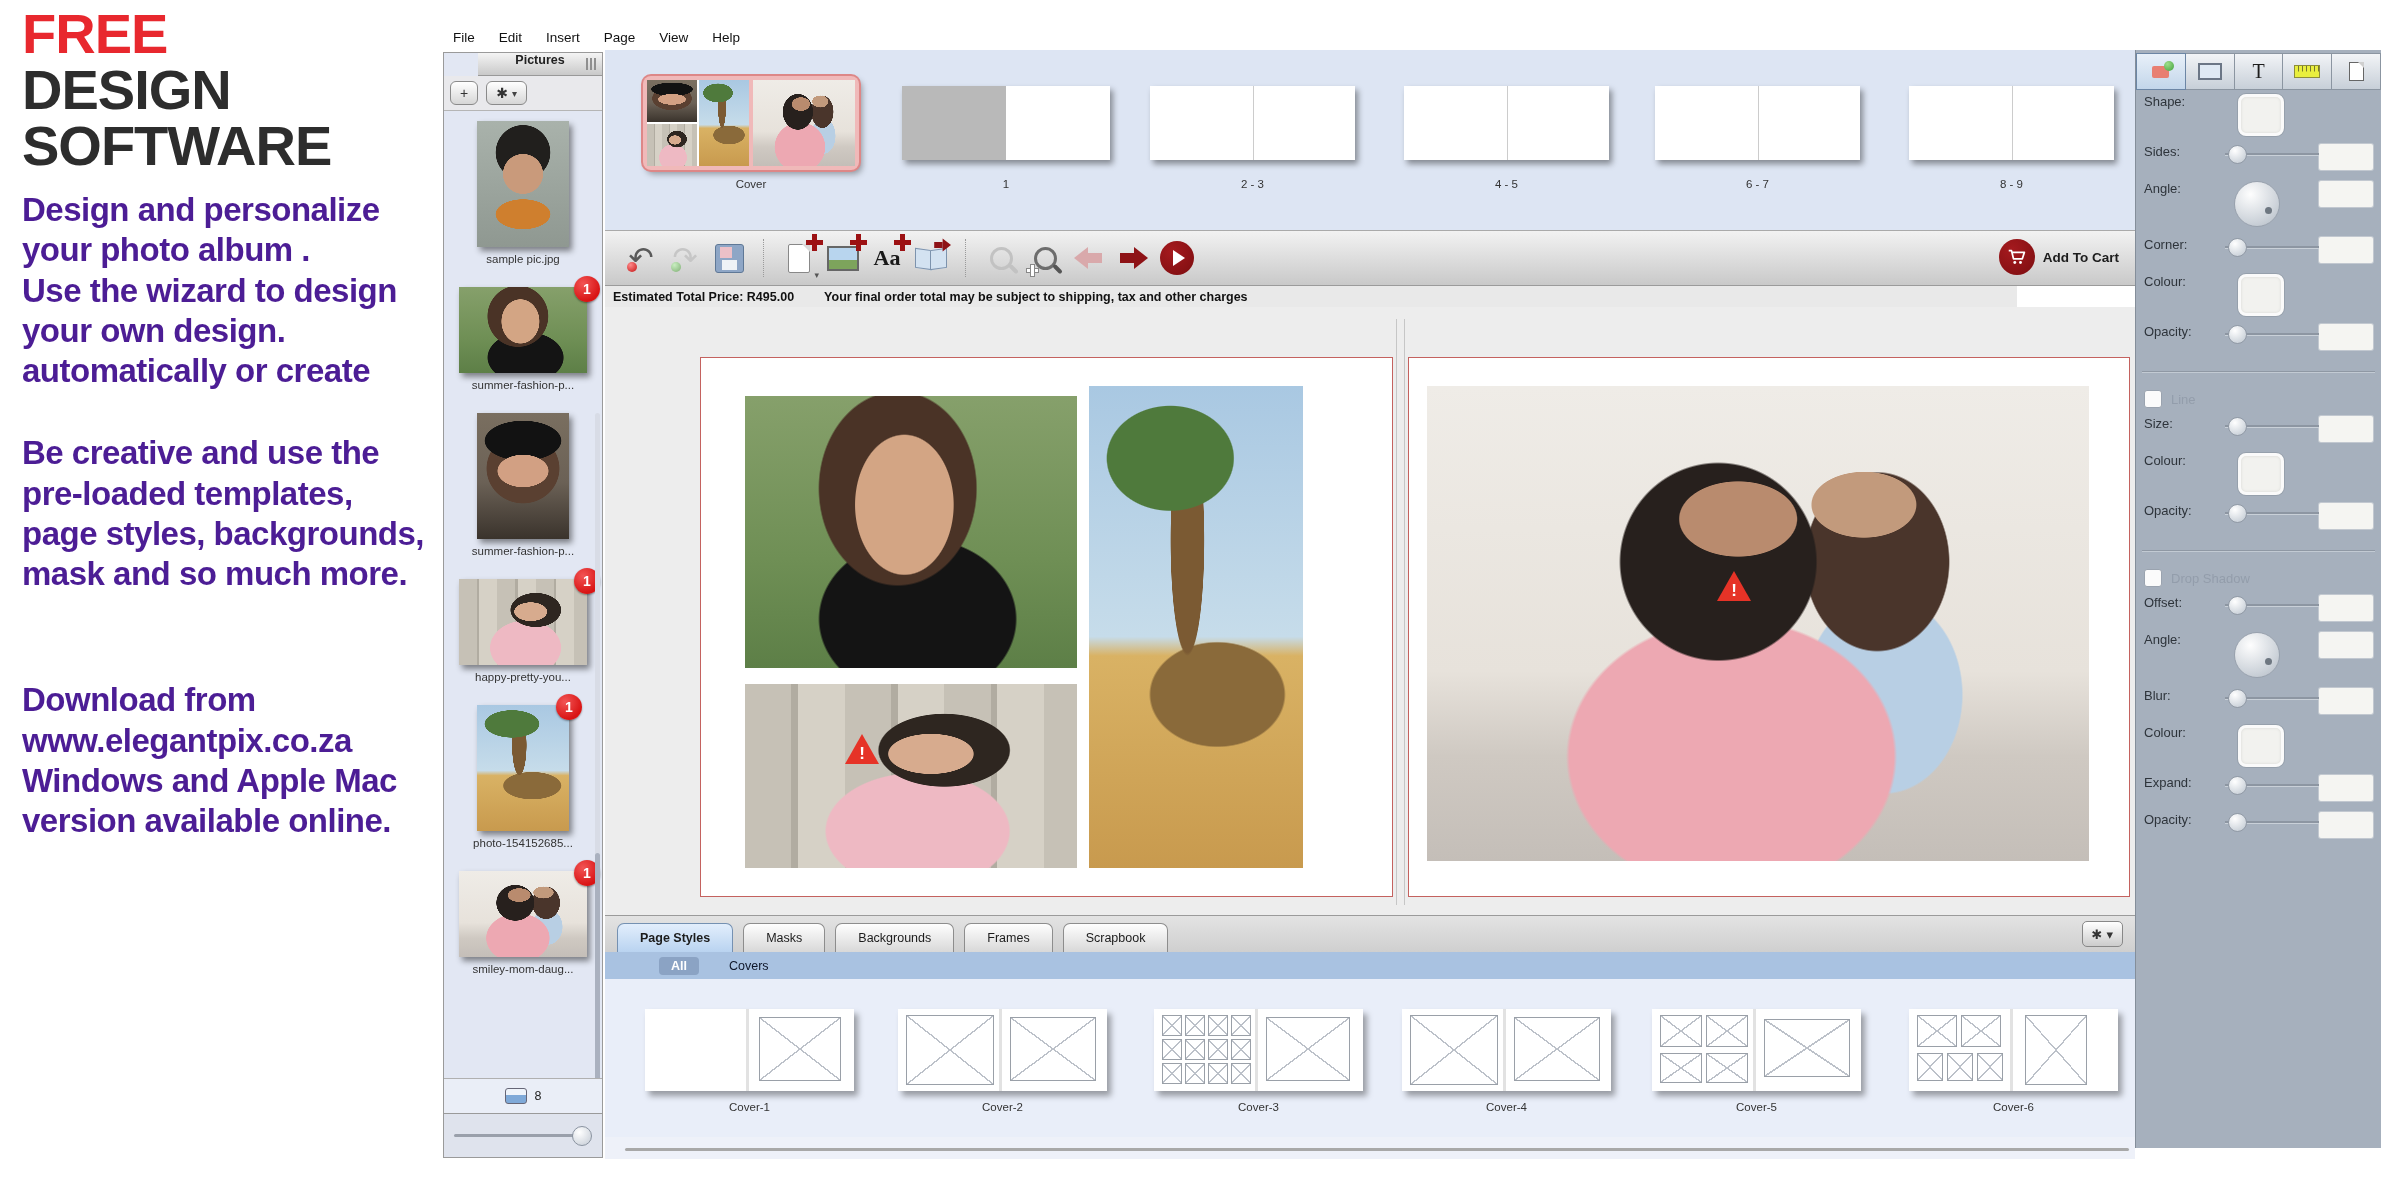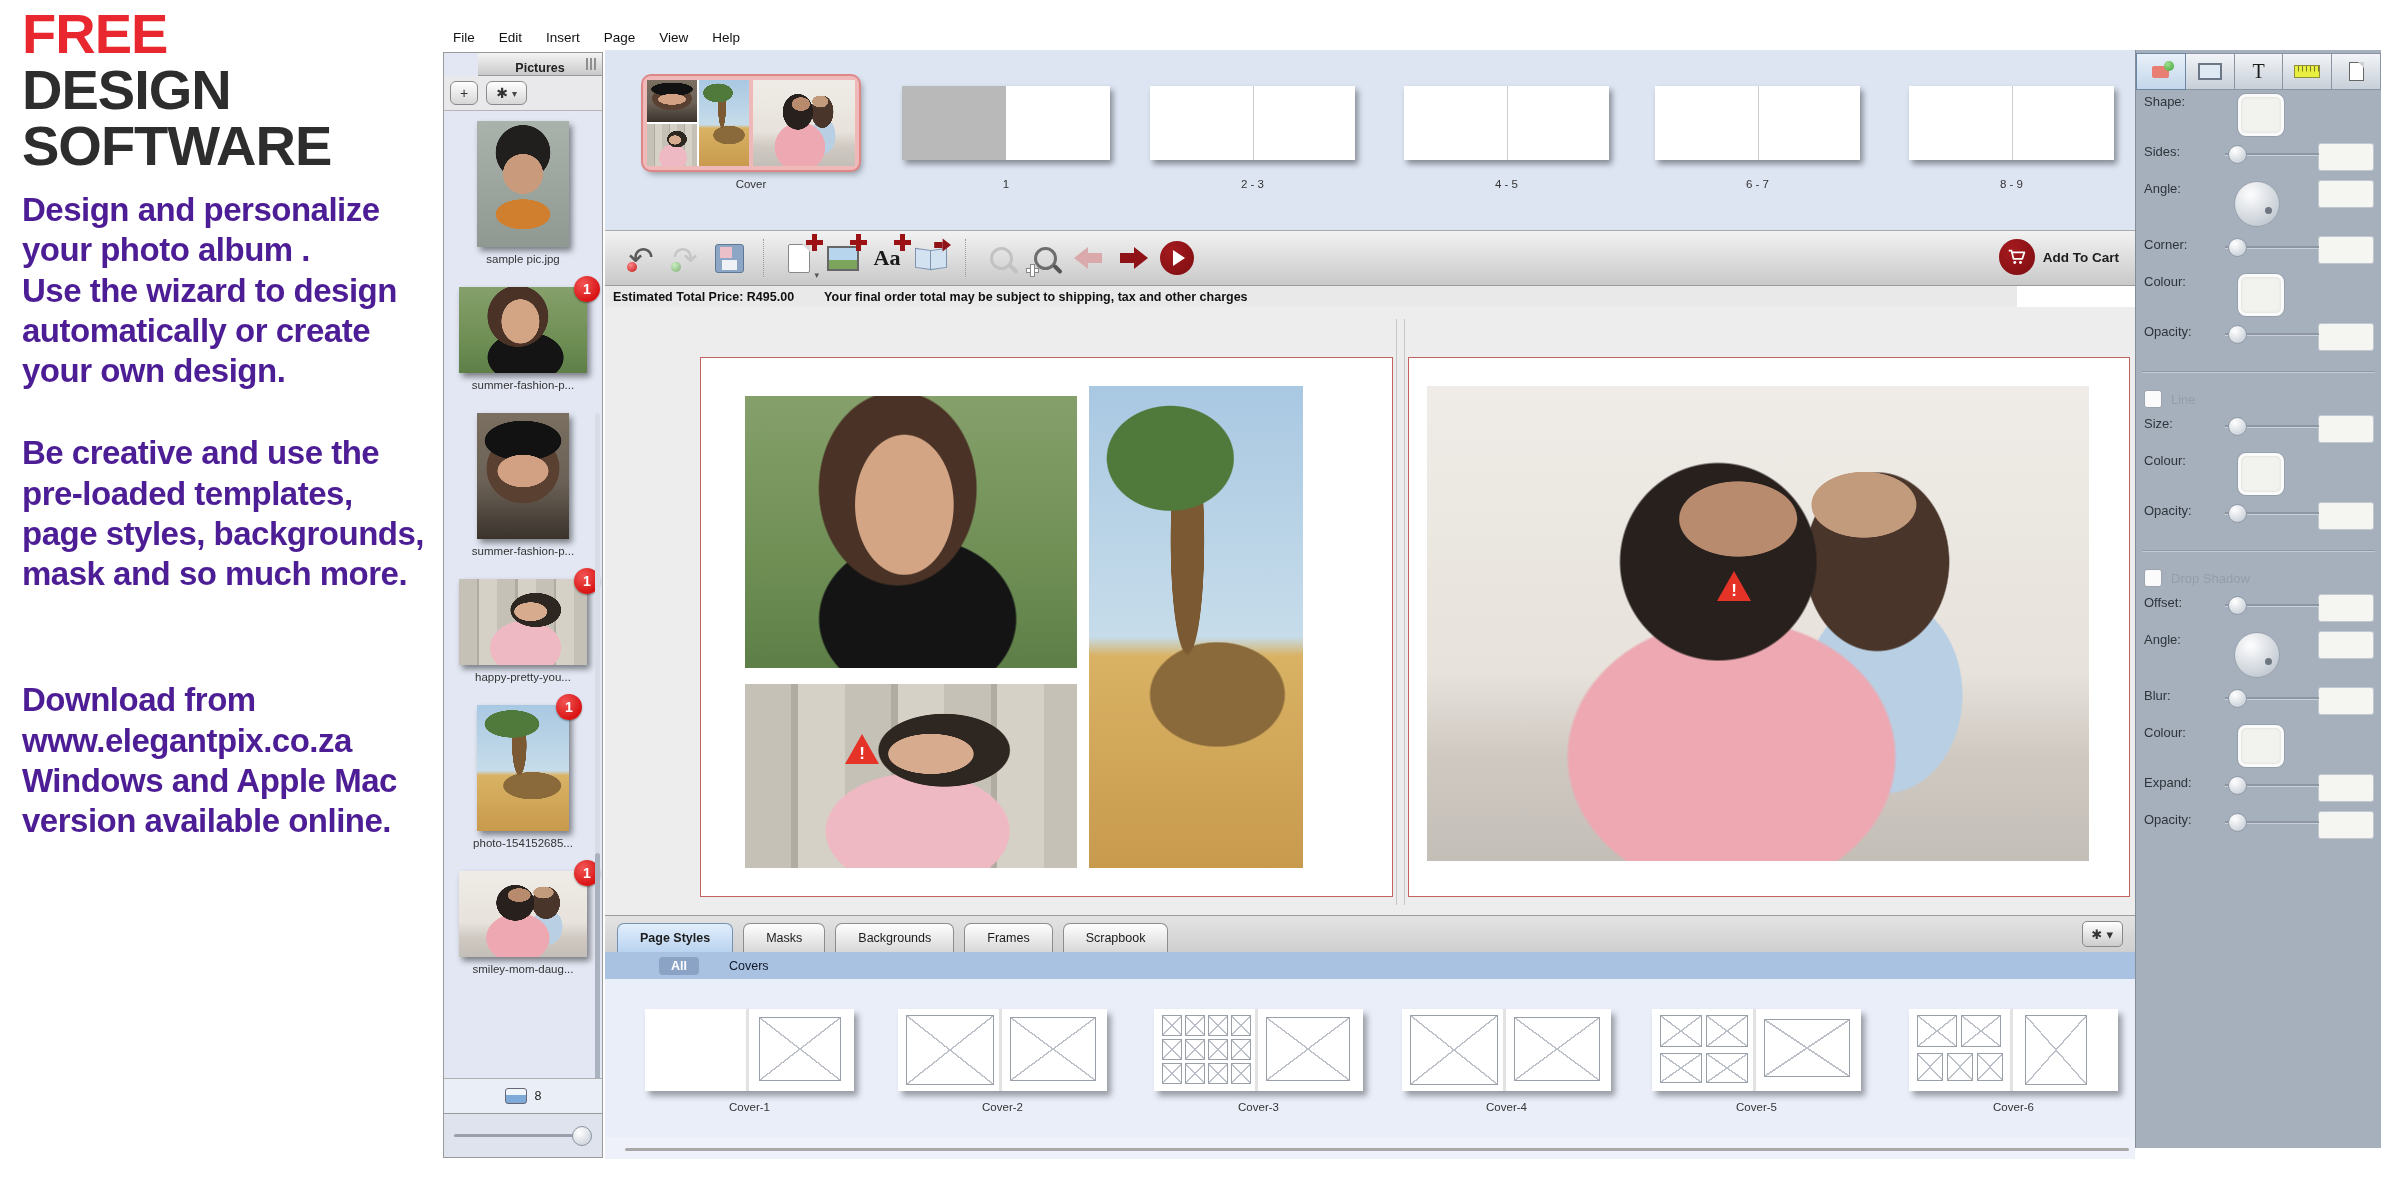--- a/index.html
+++ b/index.html
@@ -15,21 +15,21 @@
 
   
   .menu-bar{position:absolute;left:443px;top:24px;width:1692px;height:26px;background:#fff;
             display:flex;align-items:center;gap:24px;padding-left:10px;font-size:13.5px;color:#111;}
   .menu-item{cursor:default;}
 
   
   .pictures-panel{position:absolute;left:443px;top:52px;width:160px;height:1106px;
                   background:#e2e7f3;border:1px solid #9a9a9a;box-sizing:border-box;}
   .pp-header{height:22px;background:linear-gradient(180deg,#f4f4f4,#c9c9c9);border-bottom:1px solid #999;
-             display:flex;align-items:flex-end;justify-content:center;position:relative;
+             display:flex;align-items:flex-start;justify-content:center;position:relative;
              font-size:12.5px;font-weight:700;color:#222;margin-left:34px;}
   .pp-grip{position:absolute;right:4px;top:5px;width:12px;height:12px;
            background:repeating-linear-gradient(90deg,#8f8f8f 0 2px,transparent 2px 4px);}
   .pp-btnrow{height:34px;background:#e9e9ec;border-bottom:1px solid #b5b5b5;display:flex;align-items:center;gap:8px;padding-left:6px;}
   .pp-btn{height:22px;border:1px solid #8a8a8a;border-radius:6px;background:linear-gradient(180deg,#ffffff,#d6d6d6);
           display:flex;align-items:center;justify-content:center;font-size:14px;color:#333;padding:0 9px;}
   .pp-btn .caret{font-size:10px;margin-left:4px;color:#444;}
   .pic-list{position:absolute;top:58px;bottom:80px;left:0;right:0;overflow:hidden;padding-top:10px;}
   .pic-item{display:flex;flex-direction:column;align-items:center;margin-bottom:22px;}
   .pthumb{position:relative;box-shadow:3px 4px 6px rgba(0,0,0,.45);}
@@ -232,22 +232,22 @@
 <div class="stage">
 
   <aside class="promo" id="promo">
       <div class="promo-h red">FREE</div>
       <div class="promo-h">DESIGN</div>
       <div class="promo-h">SOFTWARE</div>
       <div class="promo-p gap1">
         <div>Design and personalize</div>
         <div>your photo album .</div>
         <div>Use the wizard to design</div>
+        <div>your own design.</div>
         <div>automatically or create</div>
-        <div>your own design.</div>
       </div>
       <div class="promo-p gap2">
         <div>Be creative and use the</div>
         <div>pre-loaded templates,</div>
         <div>page styles, backgrounds,</div>
         <div>mask and so much more.</div>
       </div>
       <div class="promo-p gap3">
         <div>Download from</div>
         <div>www.elegantpix.co.za</div>

